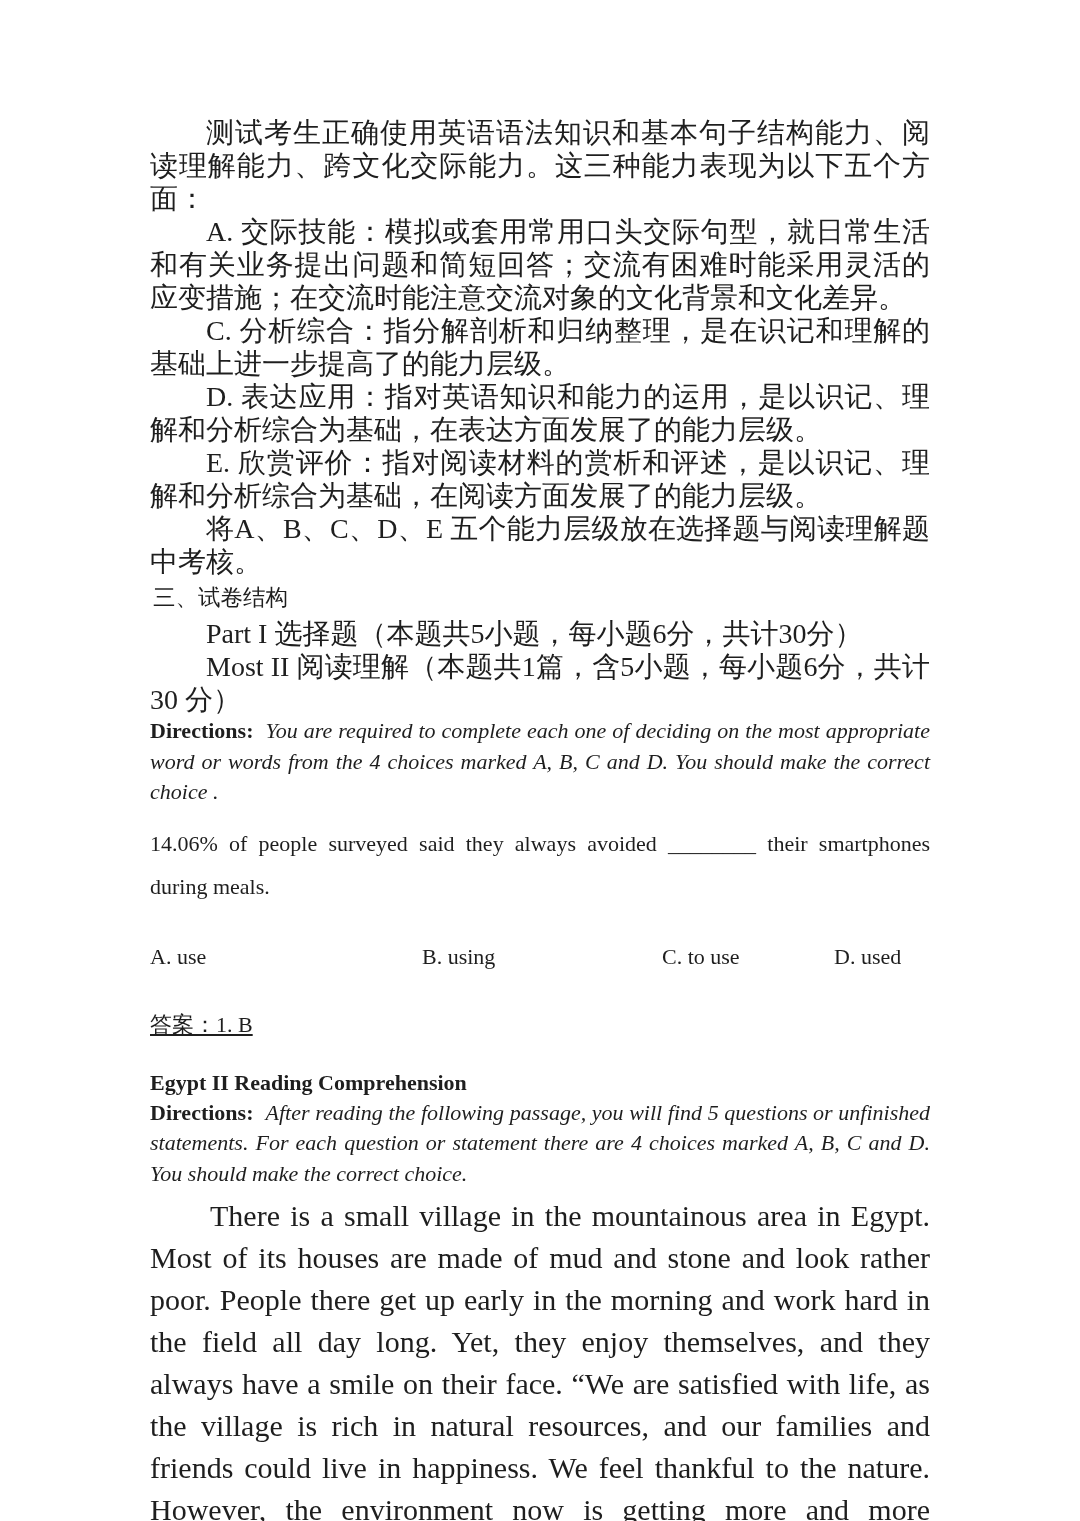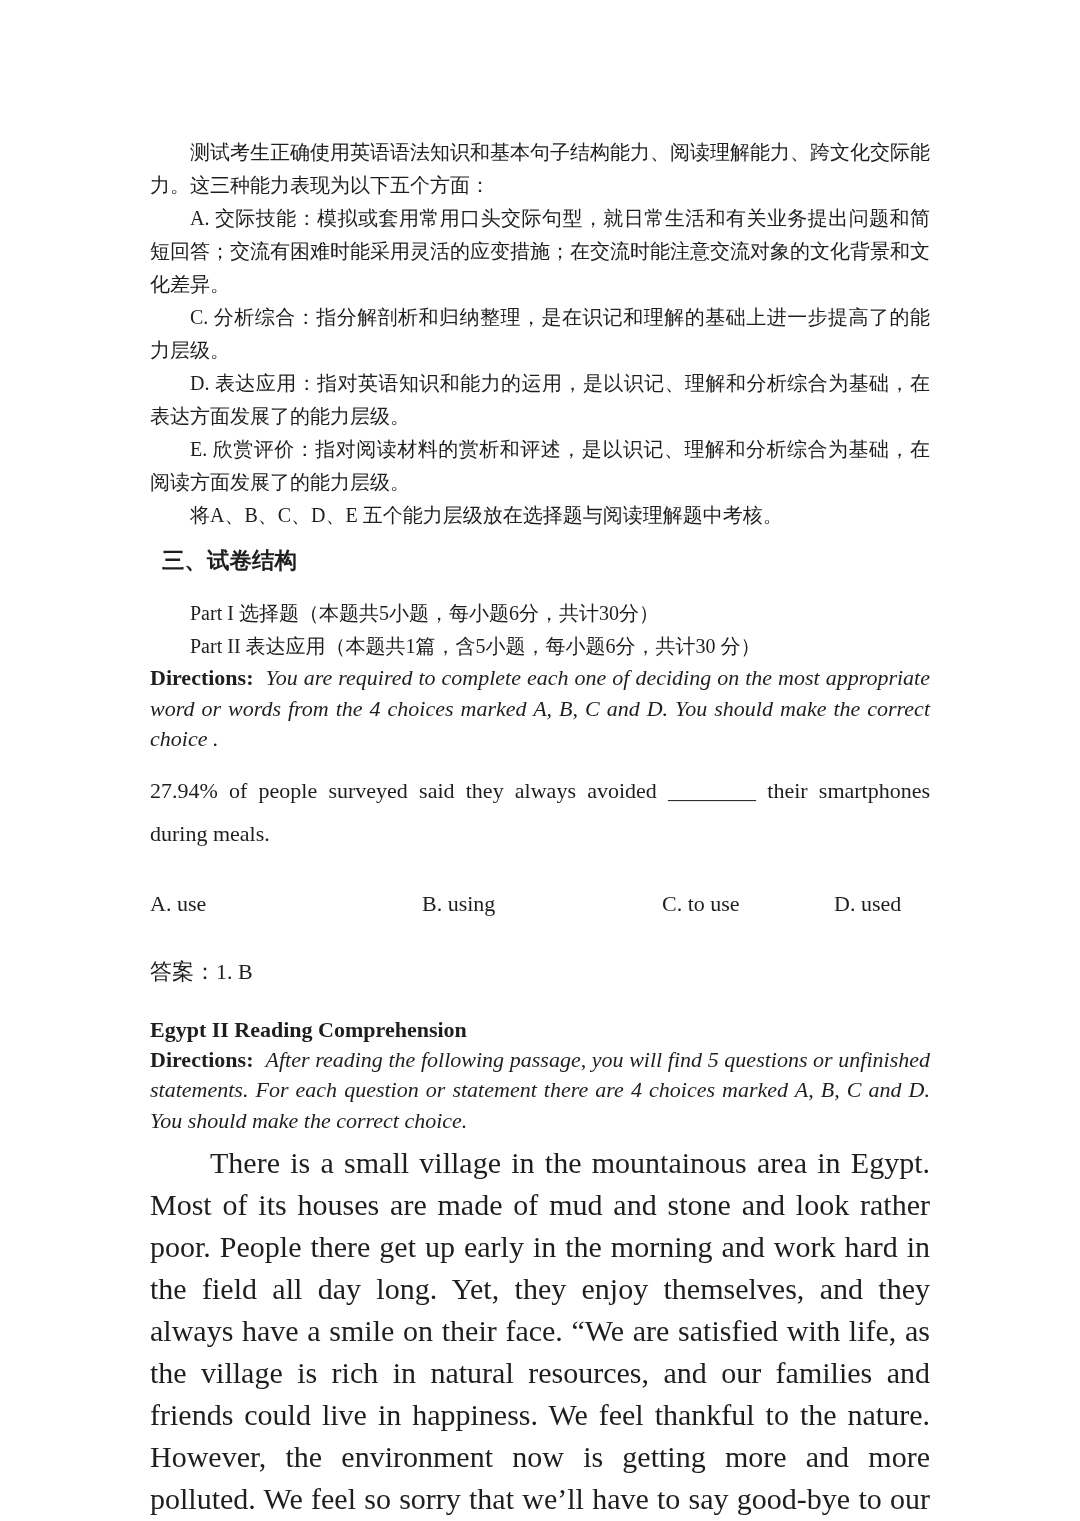--- a/index.html
+++ b/index.html
@@ -13,36 +13,35 @@
     height: 1521px;
     background: #ffffff;
     box-sizing: border-box;
     padding: 116px 150px 0 150px;
     font-family: "Liberation Serif", "DejaVu Serif", serif;
     color: #1e1e1e;
     overflow: hidden;
   }
   
   .cn {
-    font-size: 20px;
+    font-size: 28px;
     line-height: 33px;
     text-align: justify;
-    margin-top: 20px;
   }
   .cn p {
     margin: 0;
   }
   .indent {
     text-indent: 2em;
   }
   .cn-heading {
-    font-weight: bold;
+    font-weight: normal;
     font-size: 22.5px;
     line-height: 33px;
-    margin: 12px;
+    margin: 3px;
   }
   
   .en-heading {
     font-weight: bold;
     font-size: 22px;
     line-height: 30px;
     margin: 0;
   }
   .directions {
     font-size: 22px;
@@ -68,20 +67,21 @@
     display: grid;
     grid-template-columns: 272px 240px 172px auto;
     font-size: 22px;
     line-height: 26px;
     margin-top: 36px;
   }
   .answer {
     font-size: 22px;
     line-height: 26px;
     margin-top: 42px;
+    text-decoration: underline;
   }
   .part2-heading {
     margin-top: 30px;
   }
   .passage {
     font-size: 30px;
     line-height: 42px;
     text-align: justify;
     text-indent: 2em;
     margin: 6px 0 0 0;
@@ -97,28 +97,28 @@
     <p class="indent">A. 交际技能：模拟或套用常用口头交际句型，就日常生活和有关业务提出问题和简短回答；交流有困难时能采用灵活的应变措施；在交流时能注意交流对象的文化背景和文化差异。</p>
     <p class="indent">C. 分析综合：指分解剖析和归纳整理，是在识记和理解的基础上进一步提高了的能力层级。</p>
     <p class="indent">D. 表达应用：指对英语知识和能力的运用，是以识记、理解和分析综合为基础，在表达方面发展了的能力层级。</p>
     <p class="indent">E. 欣赏评价：指对阅读材料的赏析和评述，是以识记、理解和分析综合为基础，在阅读方面发展了的能力层级。</p>
     <p class="indent">将A、B、C、D、E 五个能力层级放在选择题与阅读理解题中考核。</p>
   </div>
 
   <p class="cn-heading">三、试卷结构</p>
   <div class="cn">
     <p class="indent">Part I 选择题（本题共5小题，每小题6分，共计30分）</p>
-    <p class="indent">Part II  表达应用（本题共1篇，含5小题，每小题6分，共计30 分）</p>
+    <p class="indent">Most II  阅读理解（本题共1篇，含5小题，每小题6分，共计30 分）</p>
   </div>
 
 
   <p class="directions"><span class="dir-label">Directions:</span><span class="dir-body">You are required to complete each one of deciding on the most appropriate word or words from the 4 choices marked A, B, C and D. You should make the correct choice .</span></p>
 
   <p class="question">
-    <span>27.94% of people surveyed said they always avoided</span>
+    <span>14.06% of people surveyed said they always avoided</span>
     <span>________</span>
     <span>their smartphones during meals.</span>
   </p>
 
   <div class="options-row">
     <span>A. use</span>
     <span>B. using</span>
     <span>C. to use</span>
     <span>D. used</span>
   </div>

